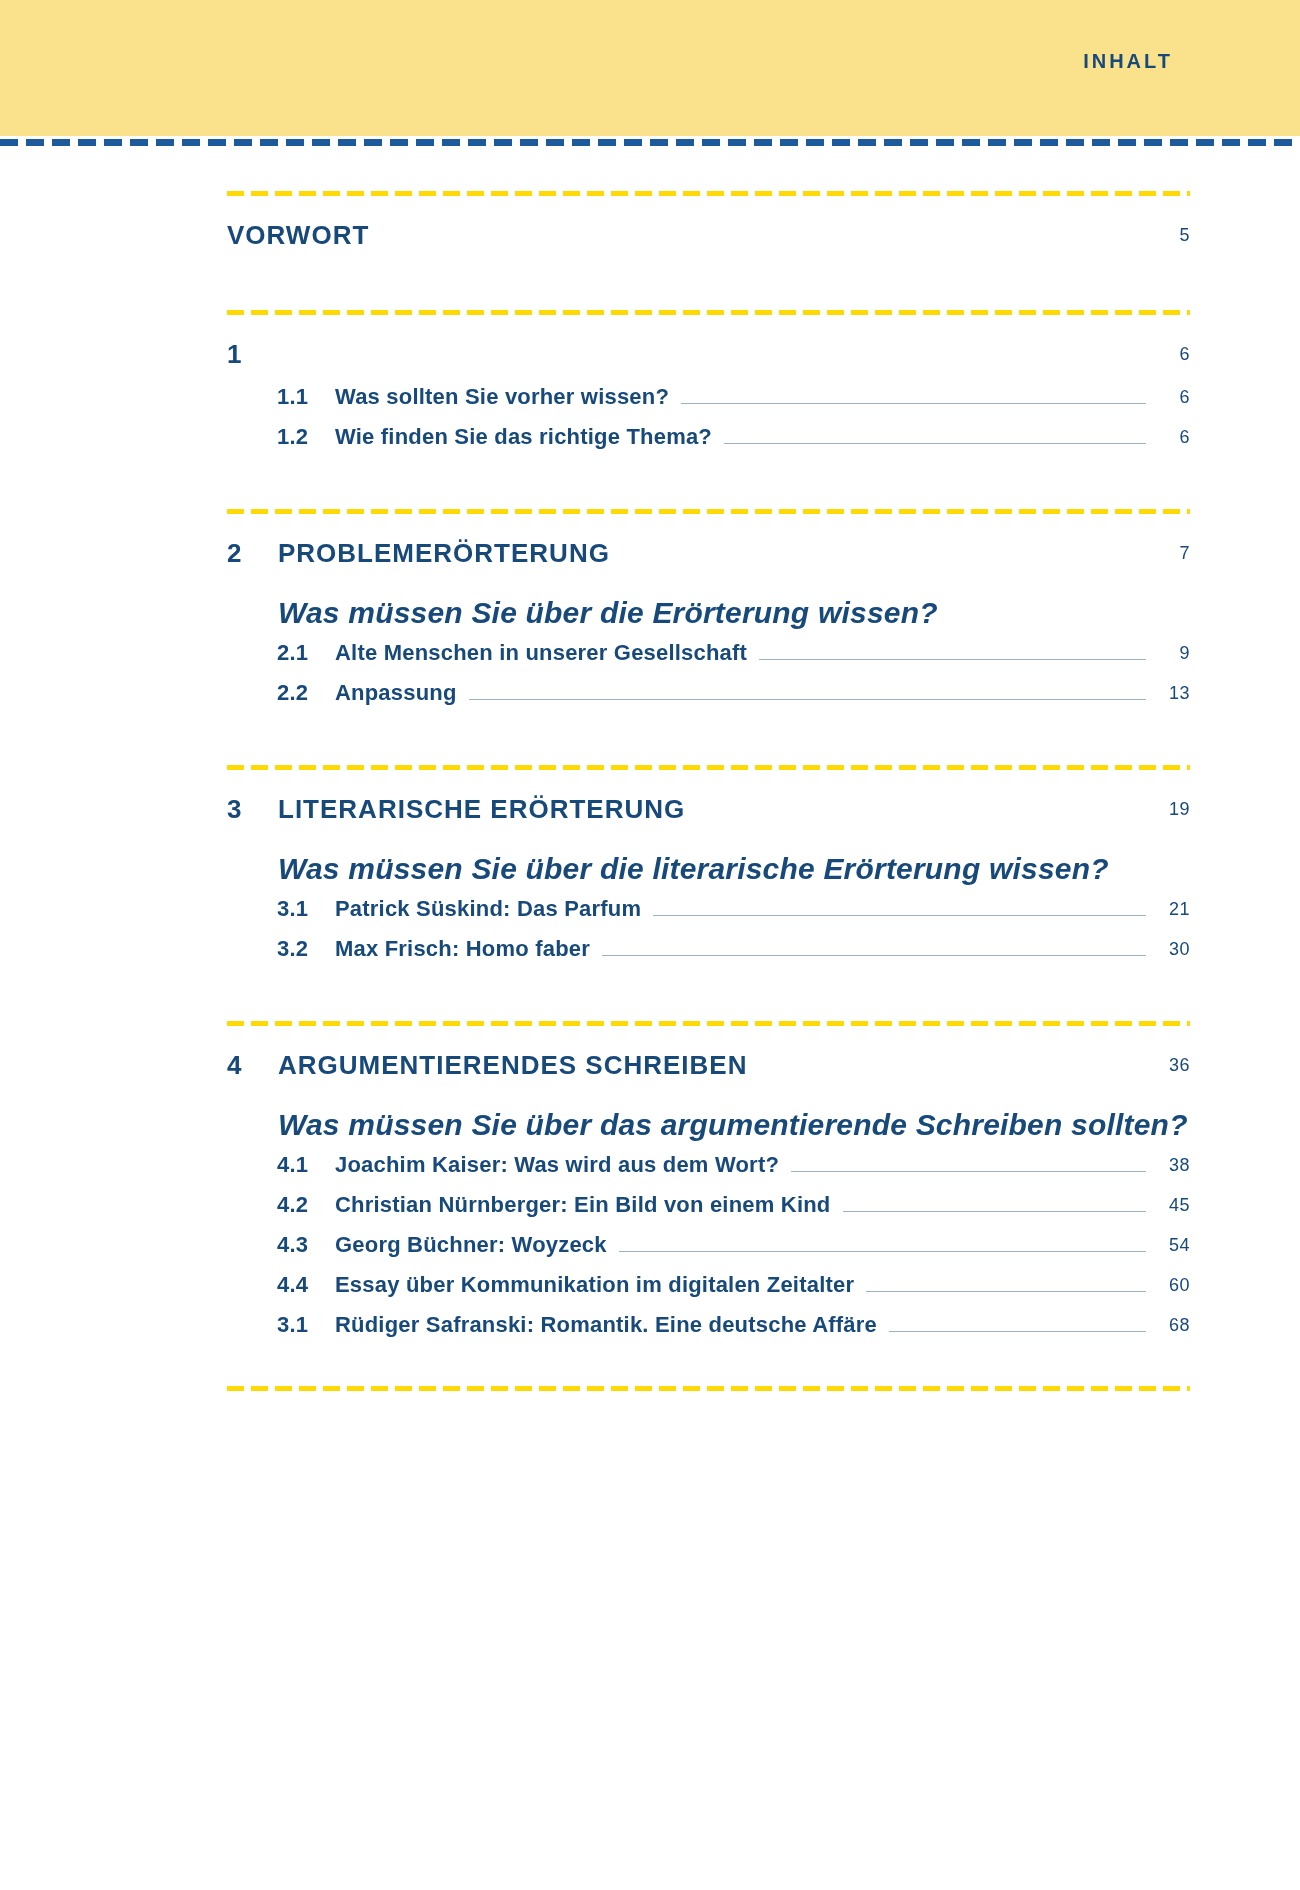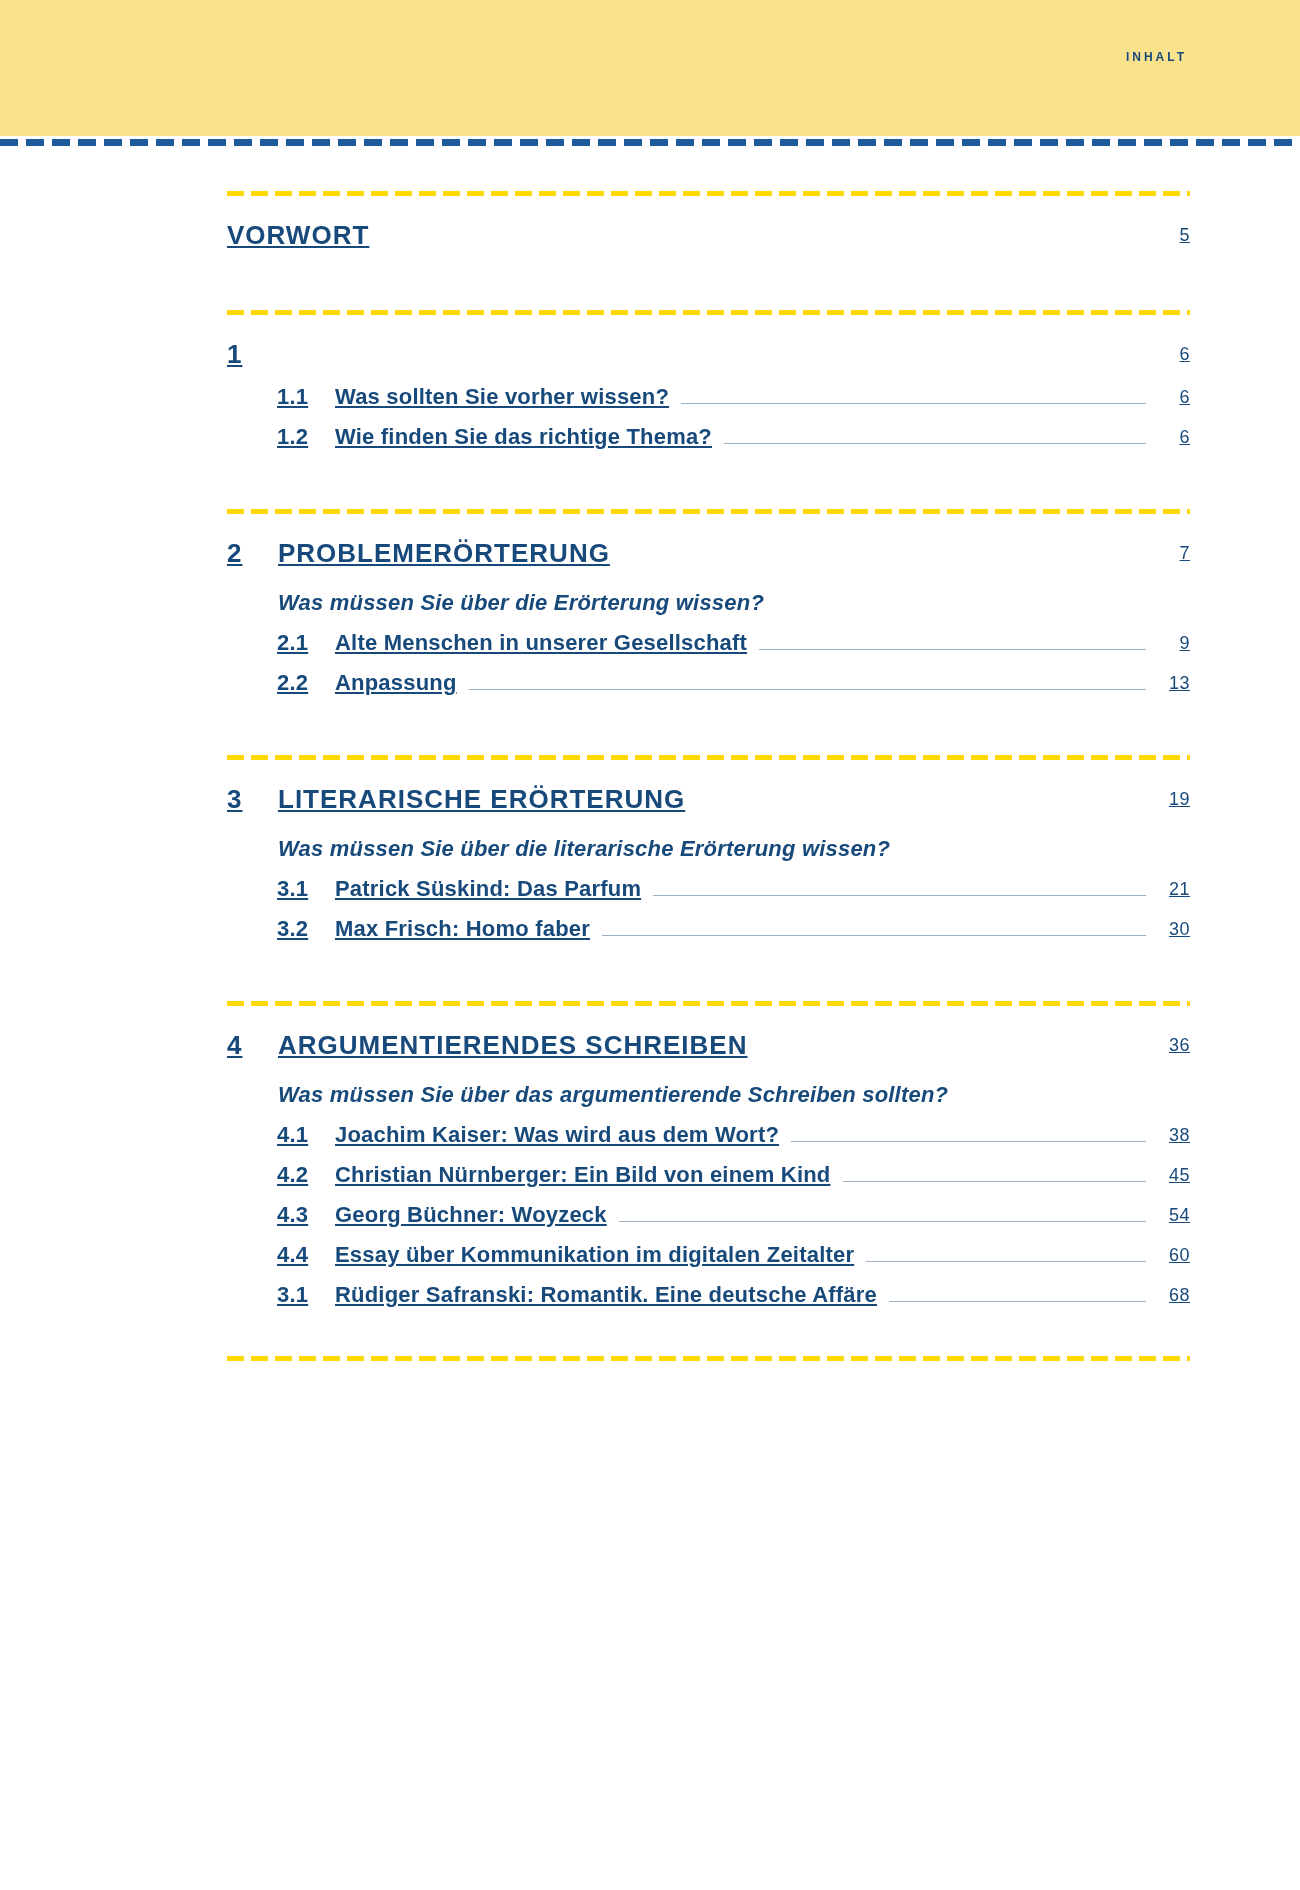--- a/index.html
+++ b/index.html
@@ -3,44 +3,44 @@
 <meta charset="utf-8">
 <style>
   html,body { margin:0; padding:0; }
   body {
     width:1300px; height:1890px; background:#ffffff;
     font-family:"Liberation Sans", sans-serif;
     color:#17497B; overflow:hidden;
   }
   .band { height:136px; background:#FAE28C; position:relative; }
   .inhalt {
-    position:absolute; top:50px; right:113px;
-    font-size:12px; font-weight:bold; letter-spacing:3px;
+    position:absolute; top:50px; right:127px;
+    font-size:20px; font-weight:bold; letter-spacing:3px;
   }
   .topdash {
     height:7px; margin-top:3px; width:1300px;
     background:repeating-linear-gradient(90deg,#1D5A9C 0 18px,transparent 18px 26px);
   }
   .content { width:963px; margin-left:227px; }
   .rule {
     height:5px;
     background:repeating-linear-gradient(90deg,#FFD903 0 17px,transparent 17px 24px);
   }
   .rule-first { margin-top:45px; }
   .rule-mid   { margin-top:58px; }
   .rule-last  { margin-top:47px; }
-  .row { display:flex; align-items:flex-end;text-decoration:underline; }
+  .row { display:flex; align-items:flex-end; }
   .heading-row {
     font-size:26px; font-weight:bold; letter-spacing:1px;
     line-height:34px; margin-top:22px;
   }
   .sec-num { flex:0 0 51px; }
   .subtitle {
-    font-size:22px; font-weight:bold; font-style:italic;
-    line-height:28px; margin:19px 0 0 51px; letter-spacing:0.2px;
+    font-size:30px; font-weight:bold; font-style:italic;
+    line-height:28px; margin:29px 0 0 51px; letter-spacing:0.2px;
   }
   .entry-row {
     font-size:22px; font-weight:bold; line-height:28px;
     margin:12px 0 0 50px; letter-spacing:0.2px;
   }
   .entry-num { flex:0 0 58px; }
   .leader {
     flex:1 1 auto; height:1.5px; background:#9DB1C5;
     align-self:flex-end; margin:0 12px 7px 12px; min-width:20px;
   }

